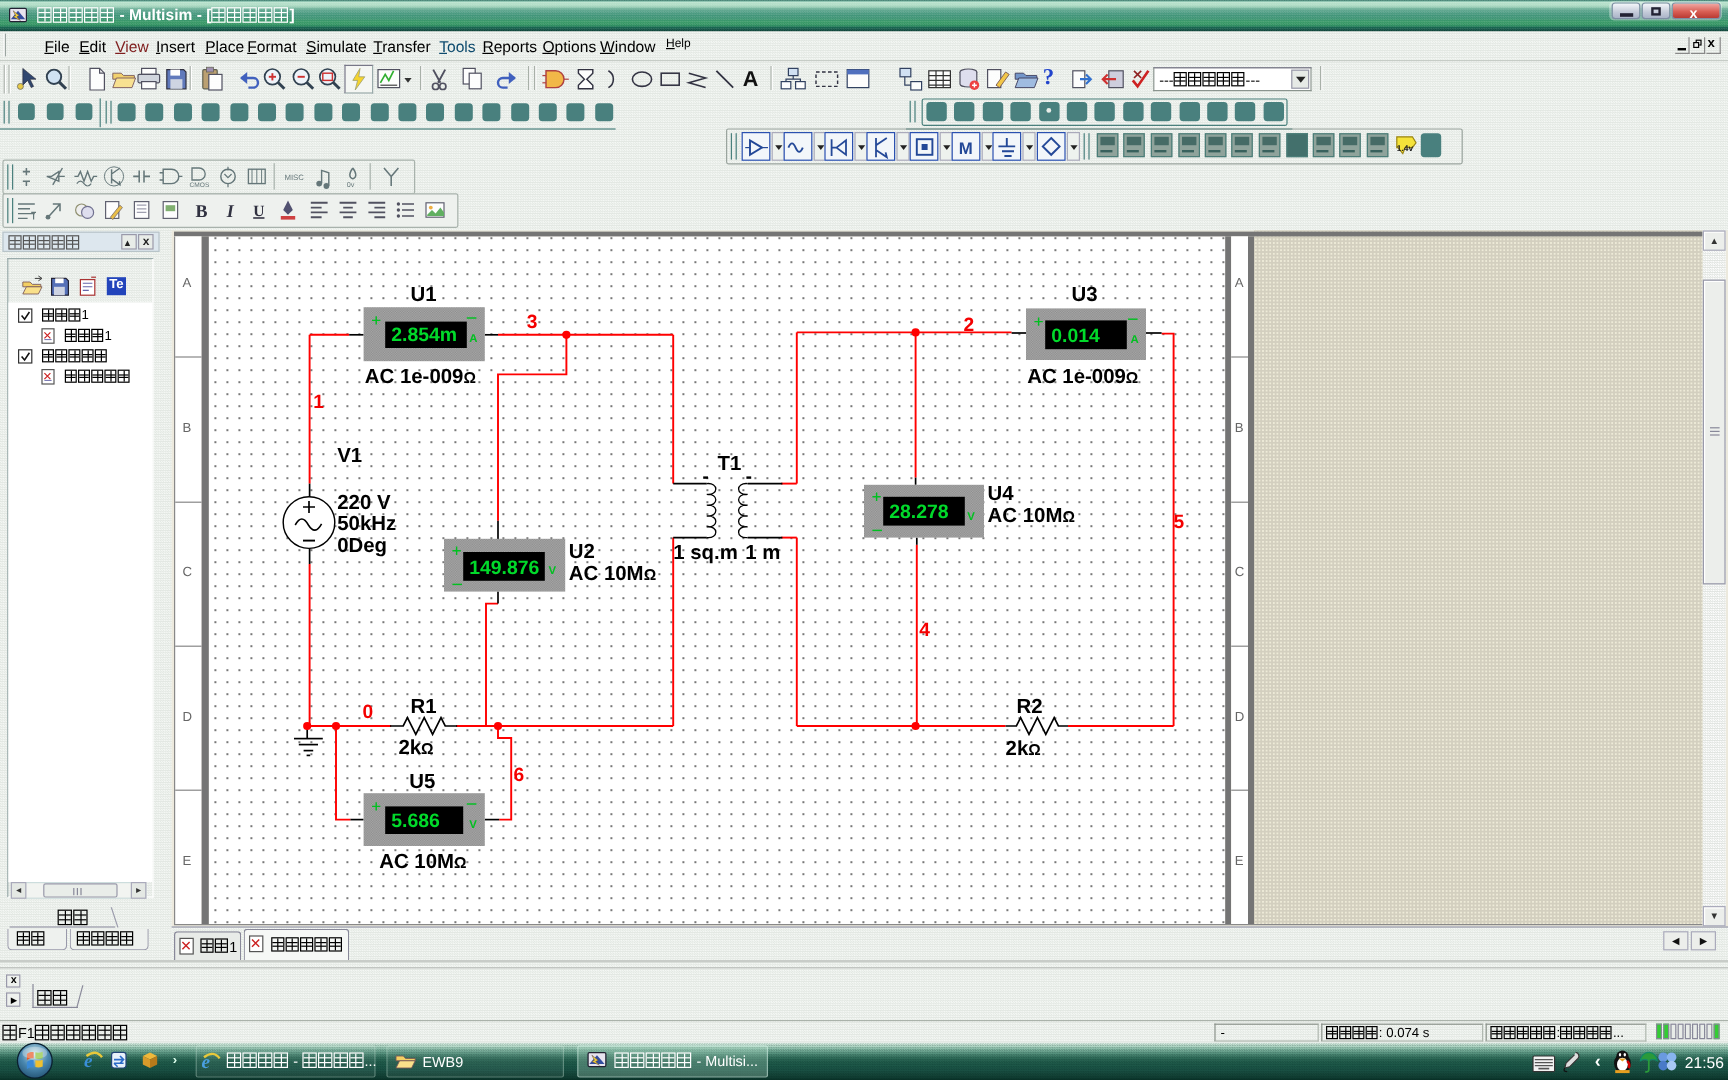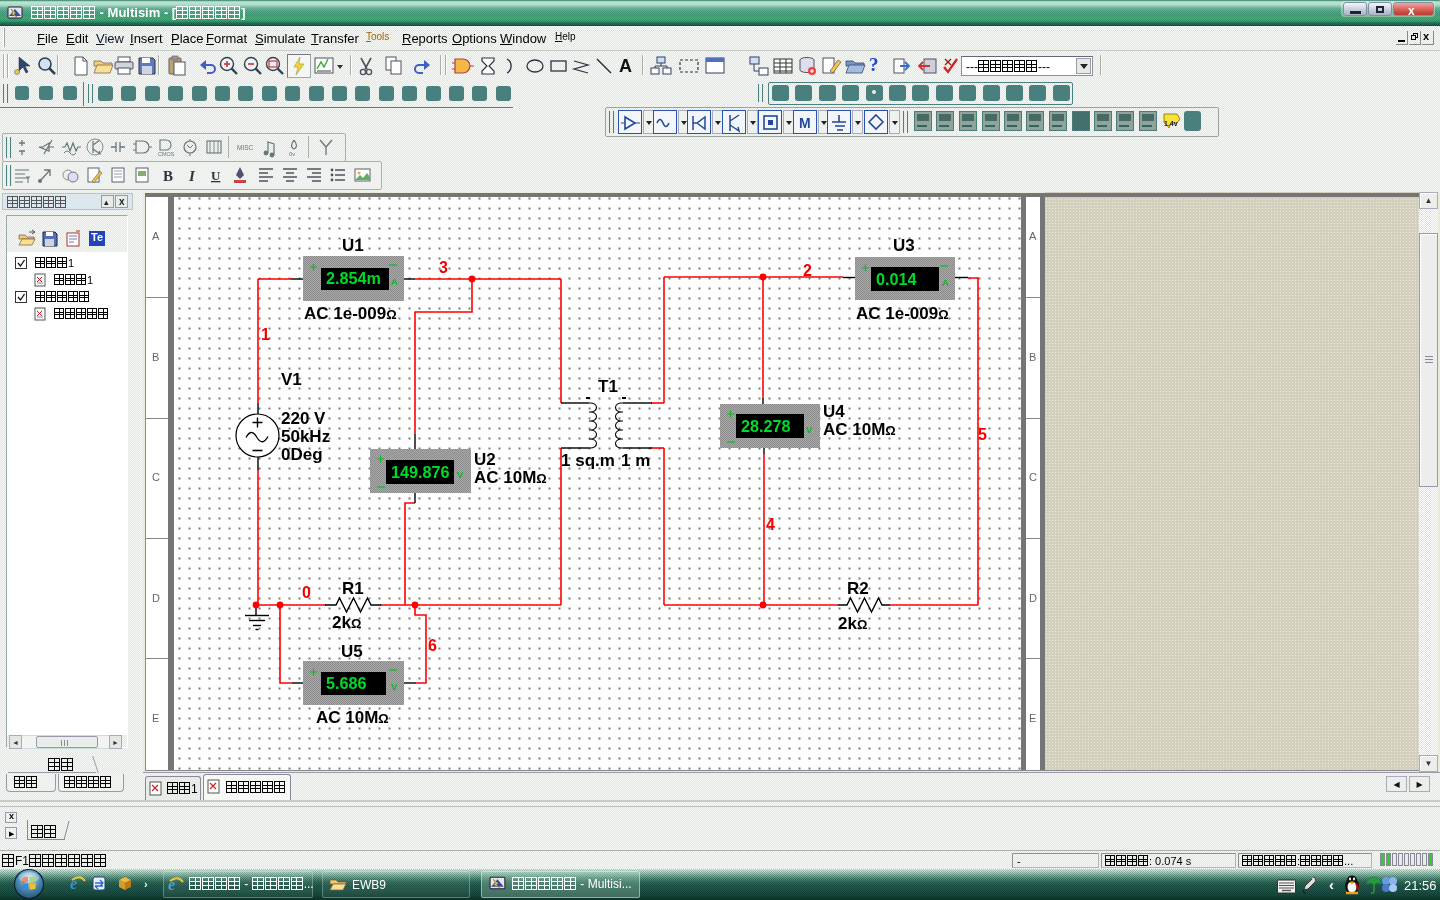--- a/index.html
+++ b/index.html
@@ -30,27 +30,27 @@
     <div style="left:6px;top:8px;width:11px;height:3px;background:#223;position:absolute"></div>
   </div>
 <div style="left:1368px;top:2px;width:24px;height:14px;background:linear-gradient(180deg,#f4f6fa,#c3cad8 60%,#aab4c8);border-radius:3px;border:1px solid #7f8fa5;">
     <div style="left:7px;top:3px;width:8px;height:7px;border:2px solid #223;position:absolute"></div>
   </div>
 <div style="left:1393px;top:2px;width:41px;height:14px;background:linear-gradient(180deg,#f0a8a4,#d95f55 55%,#b93a32);border-radius:3px;border:1px solid #7f8fa5;">
     <div style="left:14px;top:1px;font-size:12px;font-weight:bold;color:#fff;position:absolute">x</div>
   </div>
 <div style="left:37px;top:31px;font-size:13px;color:#000"><u style="text-decoration-thickness:1px">F</u>ile</div>
 <div style="left:66px;top:31px;font-size:13px;color:#000"><u style="text-decoration-thickness:1px">E</u>dit</div>
-<div style="left:96px;top:31px;font-size:13px;color:#0f172a"><u style="text-decoration-thickness:1px">V</u>iew</div>
+<div style="left:96px;top:31px;font-size:13px;color:#7f1d1d"><u style="text-decoration-thickness:1px">V</u>iew</div>
 <div style="left:130px;top:31px;font-size:13px;color:#000"><u style="text-decoration-thickness:1px">I</u>nsert</div>
 <div style="left:171px;top:31px;font-size:13px;color:#000"><u style="text-decoration-thickness:1px">P</u>lace</div>
 <div style="left:206px;top:31px;font-size:13px;color:#000"><u style="text-decoration-thickness:1px">F</u>ormat</div>
 <div style="left:255px;top:31px;font-size:13px;color:#000"><u style="text-decoration-thickness:1px">S</u>imulate</div>
 <div style="left:311px;top:31px;font-size:13px;color:#000"><u style="text-decoration-thickness:1px">T</u>ransfer</div>
-<div style="left:366px;top:31px;font-size:10px;color:#a16207"><u style="text-decoration-thickness:1px">T</u>ools</div>
+<div style="left:366px;top:31px;font-size:13px;color:#0c4a6e"><u style="text-decoration-thickness:1px">T</u>ools</div>
 <div style="left:402px;top:31px;font-size:13px;color:#000"><u style="text-decoration-thickness:1px">R</u>eports</div>
 <div style="left:452px;top:31px;font-size:13px;color:#000"><u style="text-decoration-thickness:1px">O</u>ptions</div>
 <div style="left:500px;top:31px;font-size:13px;color:#000"><u style="text-decoration-thickness:1px">W</u>indow</div>
 <div style="left:555px;top:31px;font-size:10px;color:#000"><u style="text-decoration-thickness:1px">H</u>elp</div>
 <div style="left:3px;top:28px;width:2px;height:19px;background:#fff;border-right:1px solid #9aa5a0;"></div>
 <div style="left:1396px;top:31px;width:12px;height:14px;border-right:1px solid #888;border-bottom:1px solid #888;">
     <div style="position:absolute;left:2px;top:9px;width:7px;height:2px;background:#000"></div>
   </div>
 <div style="left:1409px;top:31px;width:12px;height:14px;border-right:1px solid #888;border-bottom:1px solid #888;">
     <div style="position:absolute;left:4px;top:2px;width:5px;height:5px;border:1px solid #000"></div>

